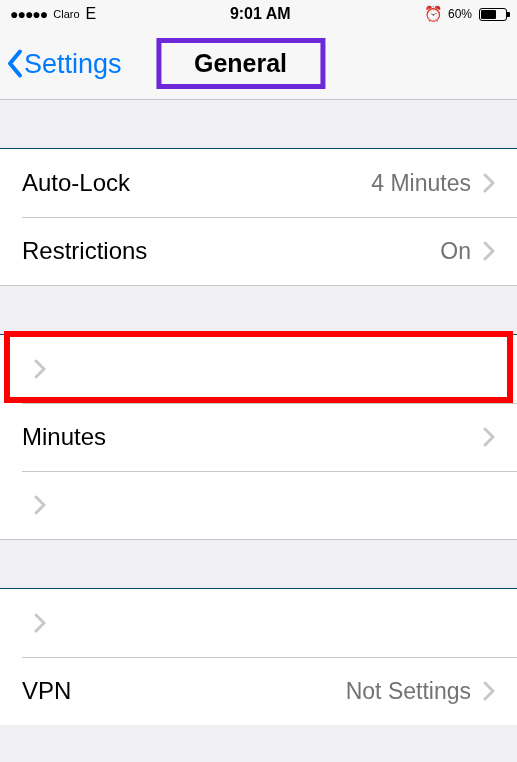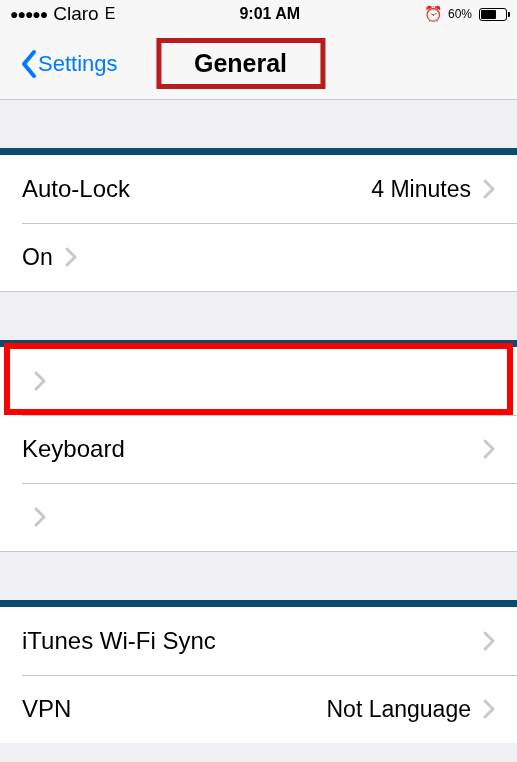--- a/index.html
+++ b/index.html
@@ -16,21 +16,21 @@
       background: #f7f7f8;
       display: flex;
       align-items: center;
       justify-content: space-between;
       padding: 0 10px;
       font-size: 16px;
       color: #000;
     }
     .status-left { display: flex; align-items: center; gap: 6px; }
     .signal-dots { letter-spacing: -1px; font-size: 14px; }
-    .carrier { font-size: 19px; text-align: center; }
+    .carrier { font-size: 11px; text-align: center; }
     .network-type { font-size: 16px; }
     .status-time { font-weight: 600; font-size: 16px; }
     .status-right { display: flex; align-items: center; gap: 5px; }
     .alarm-icon { font-size: 15px; }
     .battery-pct { font-size: 12px; }
     .battery-icon {
       display: inline-block;
       width: 28px;
       height: 13px;
       border: 1.5px solid #000;
@@ -62,43 +62,43 @@
       background: #f7f7f8;
       border-bottom: 1px solid #c8c7cc;
       position: relative;
       display: flex;
       align-items: center;
     }
     .back-button {
       display: flex;
       align-items: center;
       color: #007aff;
-      font-size: 22px;
-      padding-left: 20px;
+      font-size: 27px;
+      padding-left: 6px;
       position: absolute;
       left: 0;
       top: 50%;
       transform: translateY(-50%);
     }
     .back-chevron {
       width: 18px;
       height: 30px;
       display: inline-block;
     }
     .back-chevron svg { display: block; }
     .nav-title {
       position: absolute;
       left: 50%;
       transform: translateX(-50%);
       font-size: 25px;
       font-weight: 600;
       color: #000;
     }
     .title-highlight {
-      border: 5px solid #b91c1c;
+      border: 5px solid #6d28d9;
       padding: 6px 33px;
       margin: -6px -18px;
     }
     .group-spacer { height: 48px; }
     .row {
       background: #fff;
       height: 68px;
       display: flex;
       align-items: center;
       padding: 0 22px;
@@ -108,25 +108,25 @@
     .row + .row::before {
       content: "";
       position: absolute;
       left: 22px;
       right: 0;
       top: 0;
       height: 1px;
       background: #c8c7cc;
     }
     .group {
-      border-top: 7px solid #0c4a6e;
+      border-top: 1px solid #0c4a6e;
       border-bottom: 1px solid #c8c7cc;
     }
     .row-label { flex: 1; color: #000; }
-    .row-value { color: #000000; margin-right: 12px; font-size: 23px; }
+    .row-value { color: #737373; margin-right: 12px; font-size: 23px; }
     .chevron {
       width: 12px;
       height: 20px;
       display: inline-block;
     }
     .chevron svg { display: block; }
     .row-highlight {
       position: absolute;
       border: 6px solid #ff0000;
       pointer-events: none;
@@ -169,20 +169,21 @@
   <div class="row">
     <span class="row-label">Auto-Lock</span>
     <span class="row-value">4 Minutes</span>
     <span class="chevron">
       <svg viewBox="0 0 12 20" width="12" height="20">
           <polyline points="2,2 10,10 2,18" fill="none" stroke="#c7c7cc" stroke-width="3" stroke-linecap="round" stroke-linejoin="round"></polyline>
         </svg>
     </span>
   </div>
   <div class="row">
+    <span class="row-label">Restrictions</span>
     <span class="row-value">On</span>
     <span class="chevron">
       <svg viewBox="0 0 12 20" width="12" height="20">
           <polyline points="2,2 10,10 2,18" fill="none" stroke="#c7c7cc" stroke-width="3" stroke-linecap="round" stroke-linejoin="round"></polyline>
         </svg>
     </span>
   </div>
 </div>
 
 <div class="group-spacer"></div>
@@ -190,21 +191,21 @@
 <div class="group" style="position:relative;">
   <div class="row">
     <span class="row-value"></span>
     <span class="chevron">
       <svg viewBox="0 0 12 20" width="12" height="20">
           <polyline points="2,2 10,10 2,18" fill="none" stroke="#c7c7cc" stroke-width="3" stroke-linecap="round" stroke-linejoin="round"></polyline>
         </svg>
     </span>
   </div>
   <div class="row">
-    <span class="row-label">Keyboard</span>
+    <span class="row-label">Minutes</span>
     <span class="row-value"></span>
     <span class="chevron">
       <svg viewBox="0 0 12 20" width="12" height="20">
           <polyline points="2,2 10,10 2,18" fill="none" stroke="#c7c7cc" stroke-width="3" stroke-linecap="round" stroke-linejoin="round"></polyline>
         </svg>
     </span>
   </div>
   <div class="row">
     <span class="row-value"></span>
     <span class="chevron">
@@ -213,30 +214,29 @@
         </svg>
     </span>
   </div>
   <div class="row-highlight" style="left:4px; right:4px; top:-4px; height:72px;"></div>
 </div>
 
 <div class="group-spacer"></div>
 
 <div class="group" style="border-bottom:none;">
   <div class="row">
-    <span class="row-label">iTunes Wi-Fi Sync</span>
     <span class="row-value"></span>
     <span class="chevron">
       <svg viewBox="0 0 12 20" width="12" height="20">
           <polyline points="2,2 10,10 2,18" fill="none" stroke="#c7c7cc" stroke-width="3" stroke-linecap="round" stroke-linejoin="round"></polyline>
         </svg>
     </span>
   </div>
   <div class="row">
     <span class="row-label">VPN</span>
-    <span class="row-value">Not Language</span>
+    <span class="row-value">Not Settings</span>
     <span class="chevron">
       <svg viewBox="0 0 12 20" width="12" height="20">
           <polyline points="2,2 10,10 2,18" fill="none" stroke="#c7c7cc" stroke-width="3" stroke-linecap="round" stroke-linejoin="round"></polyline>
         </svg>
     </span>
   </div>
 </div>
 
 </body></html>

